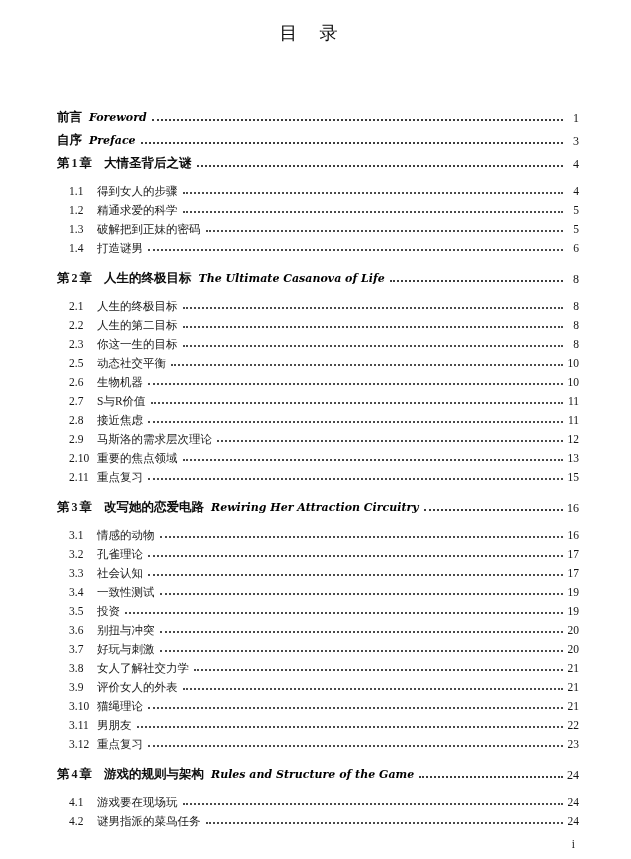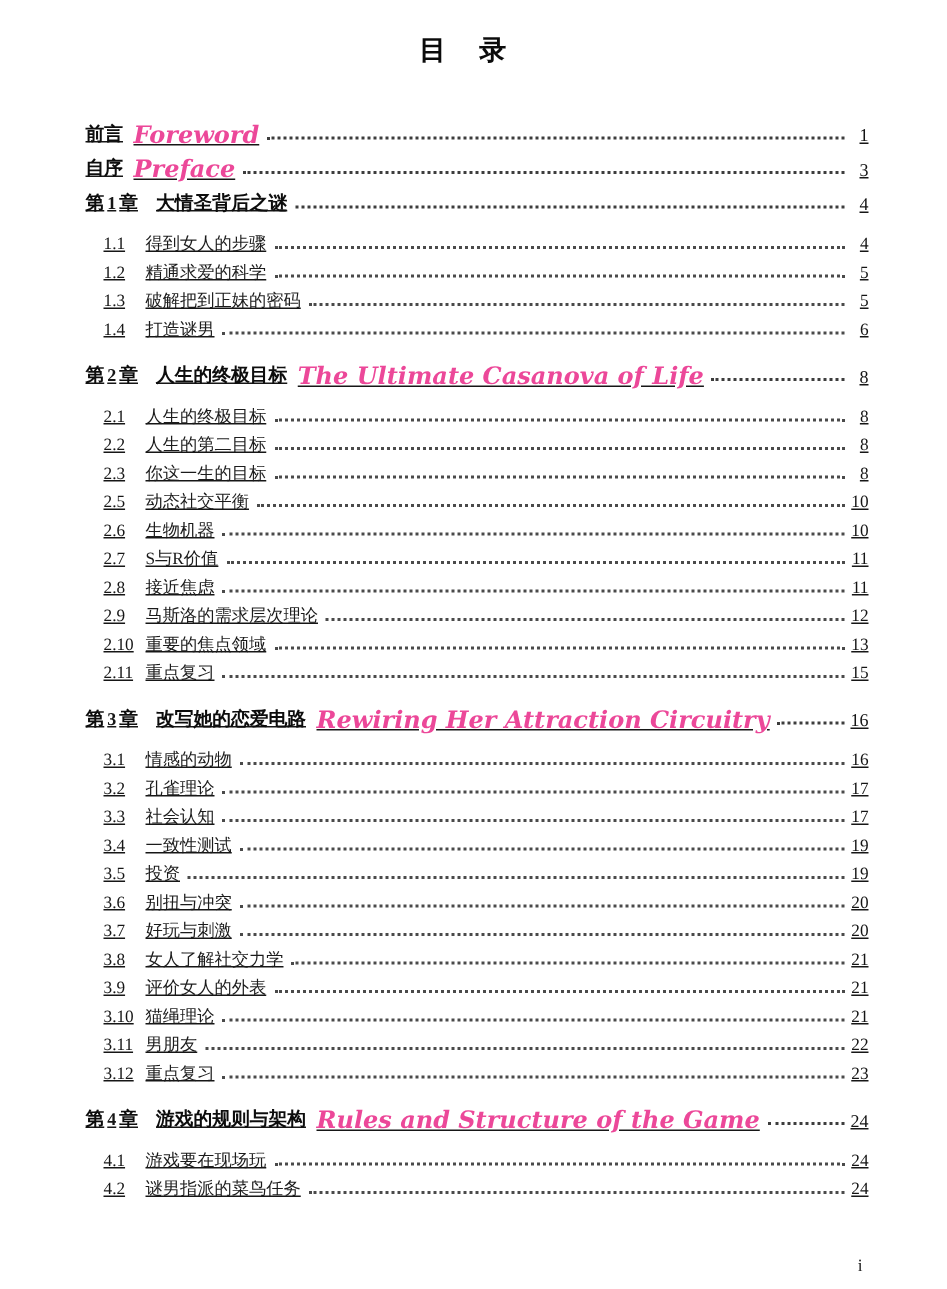--- a/index.html
+++ b/index.html
@@ -12,31 +12,30 @@
     font-family: "Liberation Serif", serif;
     color: #161616;
     overflow: hidden;
   }
   .toc-title {
     position: absolute;
     top: 21px; left: 0; right: 12px;
     margin: 0;
     text-align: center;
     font-family: "Liberation Sans", sans-serif;
-    font-weight: 700;
+    font-weight: 400;
     font-size: 18px;
     color: #0b0b0b;
     letter-spacing: 2px;
   }
   .toc-body {
     position: absolute;
     left: 57px;
     right: 52px;
-    top: 76px;
-    text-decoration: underline;
+    top: 104px;
   }
   .row { display: flex; align-items: flex-end; white-space: nowrap; }
 
   
   .head-row { height: 23px; }
   .head-zh {
     font-family: "Liberation Sans", sans-serif;
     font-weight: bold;
     font-size: 12.5px;
     color: #0d0d0d;
@@ -47,23 +46,23 @@
     font-weight: bold;
     font-size: 12px;
     padding: 0 2px;
     line-height: 19px;
   }
   .head-gap { display: inline-block; width: 12px; }
   .head-en {
     font-family: "DejaVu Serif", serif;
     font-style: italic;
     font-weight: bold;
-    font-size: 16px;
+    font-size: 11px;
     margin-left: 7px;
-    color: #ec4899;
+    color: #000000;
     line-height: 19px;
   }
 
   
   .section-row { height: 19px; font-size: 11.5px; }
   .section-num {
     margin-left: 12px;
     width: 28px;
     flex: 0 0 28px;
     font-family: "Liberation Serif", serif;

